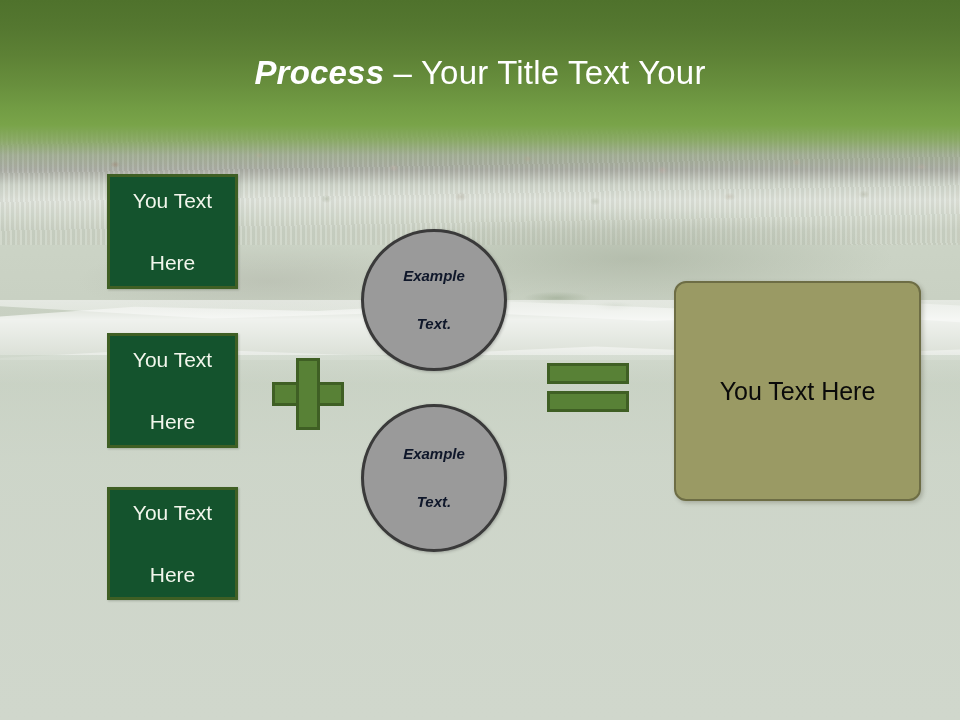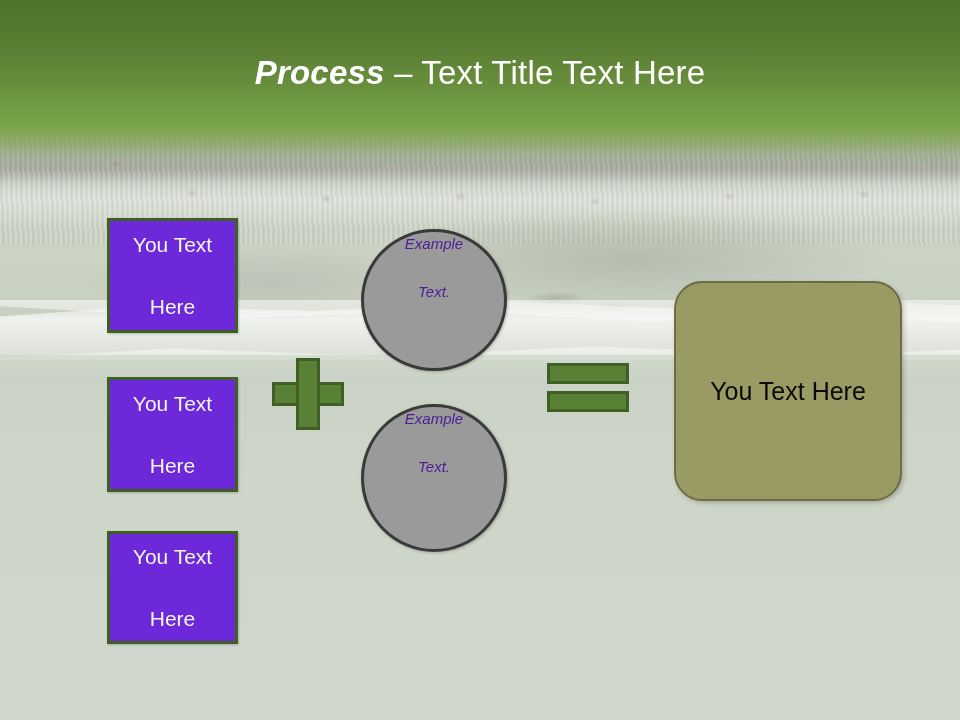--- a/index.html
+++ b/index.html
@@ -147,31 +147,30 @@
     line-height: 44px;
     letter-spacing: .2px;
     white-space: nowrap;
   }
   #page-title .bold { font-weight: bold; font-style: italic; }
 
   
   .flow-box {
     position: absolute;
     box-sizing: border-box;
-    background: #6d28d9;
+    background: #14532d;
     border: 3px solid #3f5f24;
     color: #f2f6ec;
     font-size: 21px;
     line-height: 31px;
     text-align: center;
     display: flex;
     align-items: center;
     justify-content: center;
     box-shadow: 1px 1px 2px rgba(40,50,30,.25);
-    margin-top: 44px;
   }
   .flow-box span { display: block; width: 100%; }
 
   #box-1 { left: 107px; top: 174px; width: 131px; height: 115px; }
   #box-2 { left: 107px; top: 333px; width: 131px; height: 115px; }
   #box-3 { left: 107px; top: 487px; width: 131px; height: 113px; }
 
   
   #plus-sign {
     position: absolute;
@@ -194,28 +193,28 @@
     background: #588136;
   }
 
   
   .flow-circle {
     position: absolute;
     box-sizing: border-box;
     background: #9a9a9a;
     border: 3px solid #3a3a3a;
     border-radius: 50%;
-    color: #4c1d95;
+    color: #0f172a;
     font-size: 15px;
     line-height: 24px;
-    font-weight: normal;
+    font-weight: bold;
     font-style: italic;
     text-align: center;
     display: flex;
-    align-items: flex-start;
+    align-items: center;
     justify-content: center;
     box-shadow: 1px 1px 3px rgba(40,40,40,.28);
   }
   .flow-circle span { display: block; width: 100%; }
   #circle-1 { left: 361px; top: 229px; width: 146px; height: 142px; }
   #circle-2 { left: 361px; top: 404px; width: 146px; height: 148px; }
 
   
   #equals-sign {
     position: absolute;
@@ -234,26 +233,26 @@
     box-sizing: border-box;
   }
   #equals-sign .bar-top { top: 0; }
   #equals-sign .bar-bottom { top: 28px; }
 
   
   #result-box {
     position: absolute;
     left: 674px;
     top: 281px;
-    width: 228px;
+    width: 247px;
     height: 220px;
     box-sizing: border-box;
     background: #9a9a64;
     border: 2px solid #6d6d45;
-    border-radius: 28px;
+    border-radius: 12px;
     color: #0a0a0a;
     font-size: 25px;
     line-height: 34px;
     text-align: center;
     display: flex;
     align-items: center;
     justify-content: center;
     box-shadow: 2px 2px 4px rgba(60,60,40,.28);
   }
 </style>
@@ -266,21 +265,21 @@
   <div class="bg-layer" id="bg-foliage"></div>
   <div class="bg-layer" id="bg-hill"></div>
   <div class="bg-layer" id="bg-island"></div>
   <div class="bg-layer" id="bg-sweep2"></div>
   <div class="bg-layer" id="bg-sweep1"></div>
   <div class="bg-layer" id="bg-sweep3"></div>
   <div class="bg-layer" id="bg-ground"></div>
 
   <div id="header-band"></div>
   <div id="page-title">
-    <span class="bold">Process</span><span> – </span><span>Text Title Text Here</span>
+    <span class="bold">Process</span><span> – </span><span>Your Title Text Your</span>
   </div>
 
   <div class="flow-box" id="box-1">
     <span><span>You Text</span><br><span>Here</span></span>
   </div>
   <div class="flow-box" id="box-2">
     <span><span>You Text</span><br><span>Here</span></span>
   </div>
   <div class="flow-box" id="box-3">
     <span><span>You Text</span><br><span>Here</span></span>

